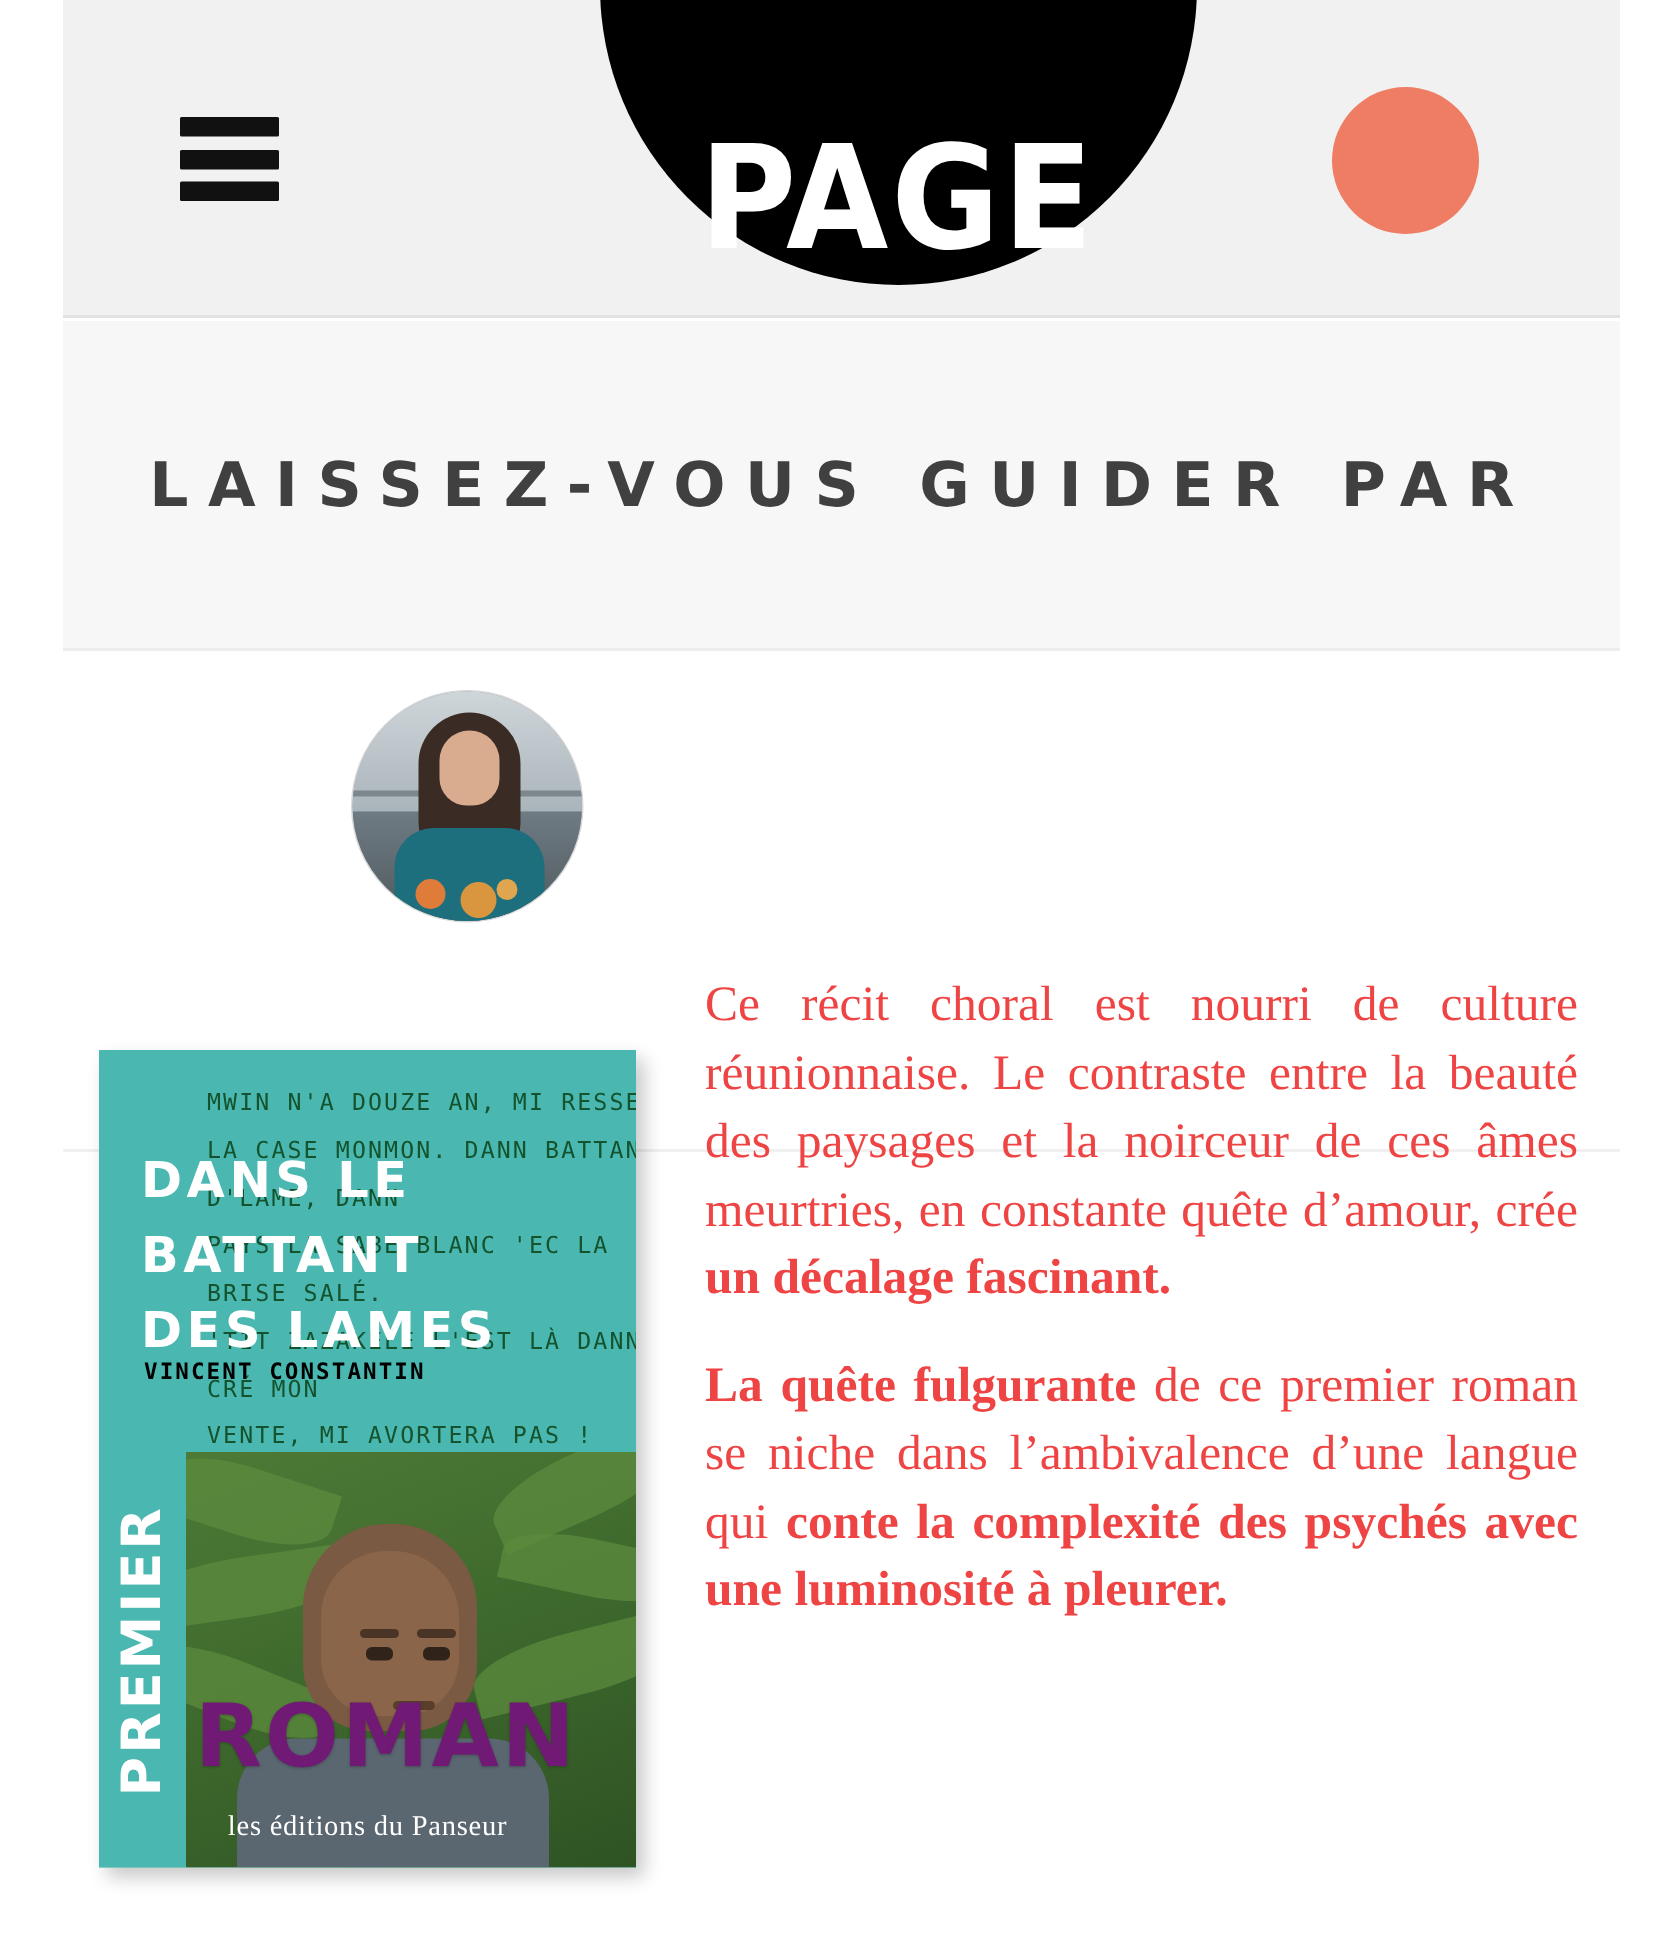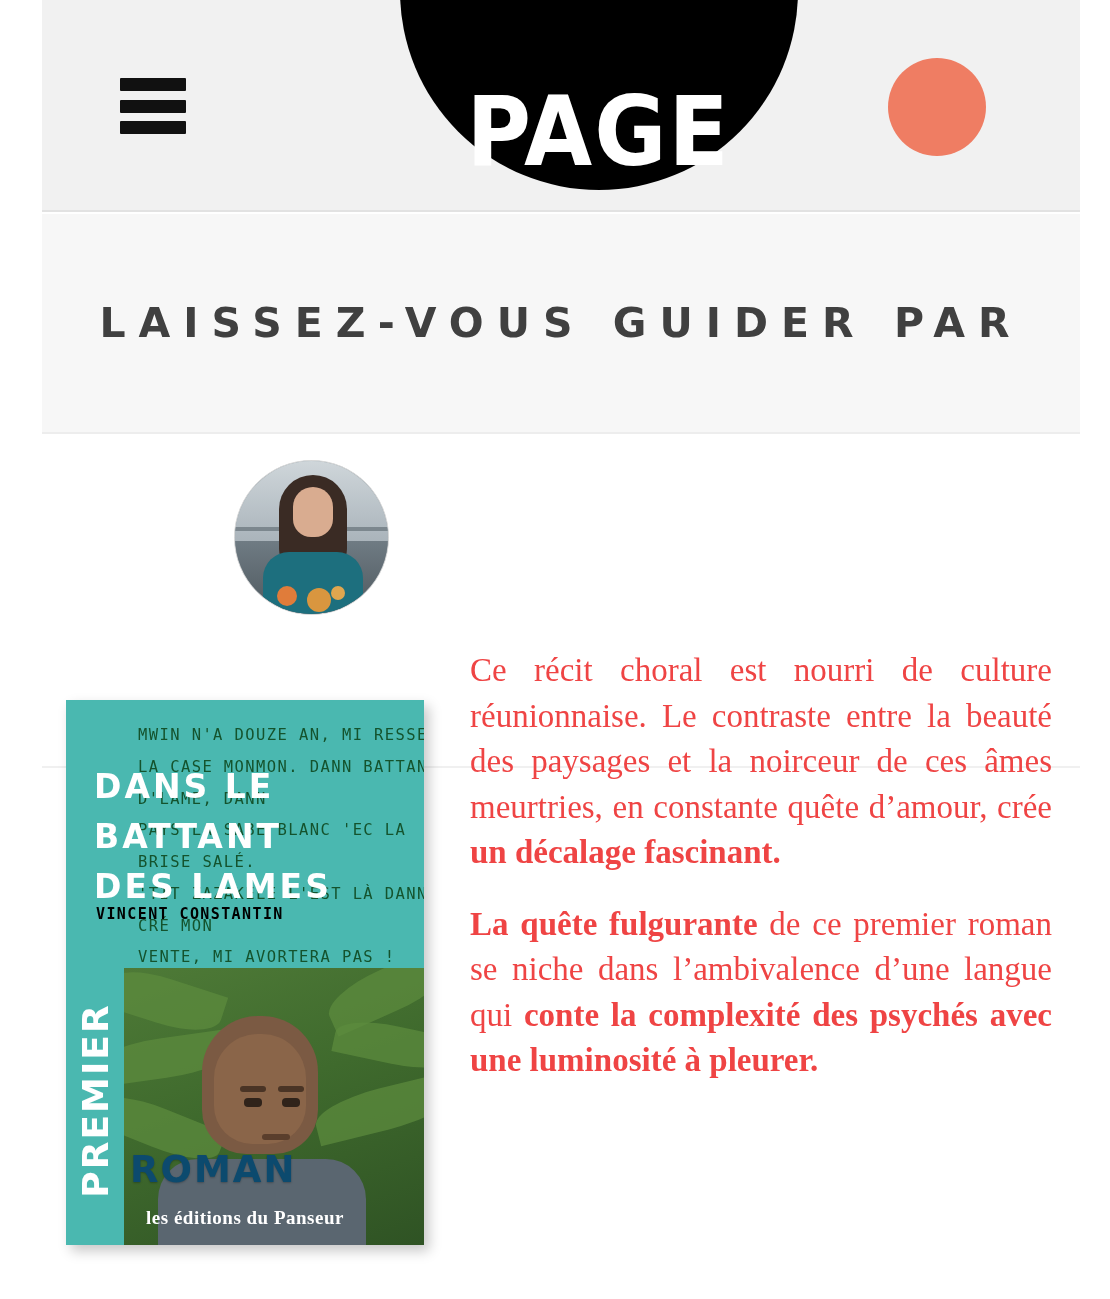--- a/index.html
+++ b/index.html
@@ -381,35 +381,34 @@
     font-size: 36px;
     letter-spacing: 2px;
     color: #ffffff;
   }
   .cover-roman {
     position: absolute;
     left: 64px;
     bottom: 54px;
     font-family: "DejaVu Sans", sans-serif;
     font-weight: 700;
-    font-size: 37px;
+    font-size: 58px;
     letter-spacing: 2px;
-    color: #0c4a6e;
+    color: #701a75;
     text-shadow: 0 1px 2px rgba(0,0,0,0.25);
   }
   .cover-publisher {
     position: absolute;
     left: 0; right: 0;
     bottom: 16px;
     text-align: center;
     font-family: "Liberation Serif", serif;
     font-size: 19px;
     color: #ffffff;
     letter-spacing: 0.5px;
-    font-weight: bold;
   }
   .cover-publisher .sub { font-size: 19px; }
 
   
   .edge-shadow {
     position: absolute;
     left: 42px;
     top: 766px;
     width: 1038px;
     height: 2px;

